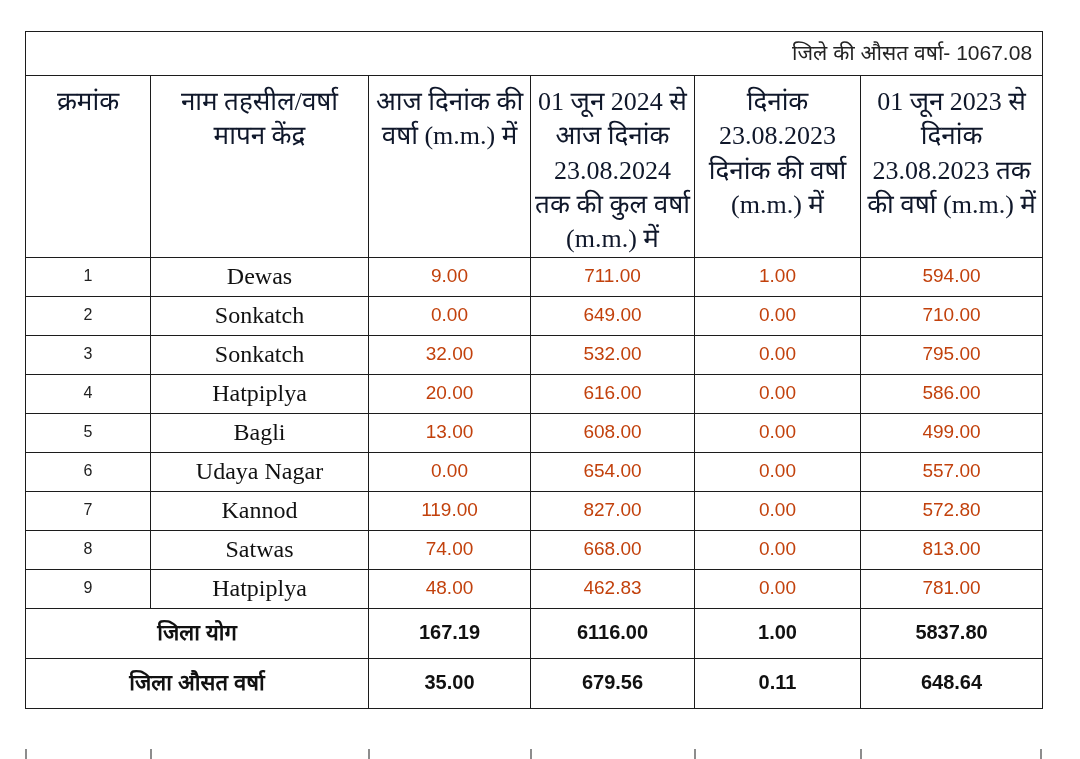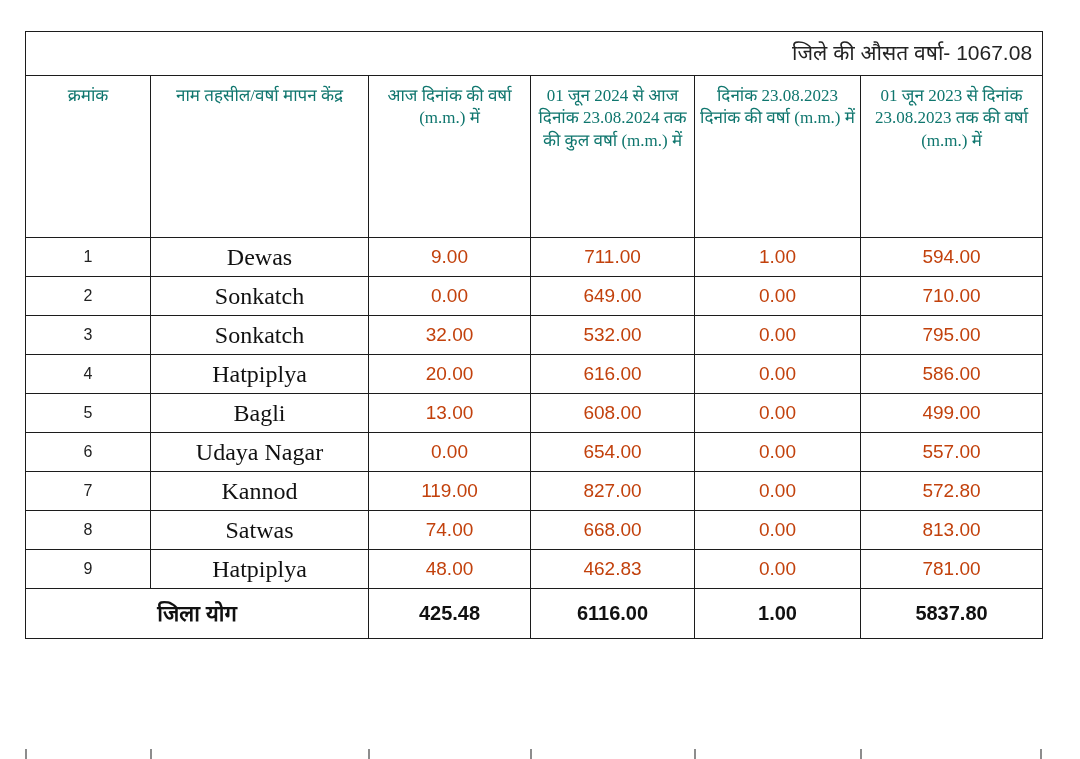--- a/index.html
+++ b/index.html
@@ -80,23 +80,23 @@
     color: #111;
   }
   .group-head td.blank { border-bottom-color: #1c1c1c; }
 
   
   .col-head td {
     height: 152px;
     vertical-align: top;
     padding-top: 9px;
     font-family: "Liberation Serif", "DejaVu Serif", serif;
-    font-size: 17px;
+    font-size: 26px;
     font-weight: 400;
-    color: #0f766e;
+    color: #0f172a;
     line-height: 1.32;
   }
 
   
   .data-row td { height: 38px; }
   .cell-sn {
     font-family: "Liberation Sans", "DejaVu Sans", sans-serif;
     font-size: 16px;
     color: #222;
   }
@@ -245,26 +245,33 @@
         <td class="cell-sn">9</td>
         <td class="cell-name">Hatpiplya</td>
         <td class="cell-num">48.00</td>
         <td class="cell-num">462.83</td>
         <td class="cell-num">0.00</td>
         <td class="cell-num">781.00</td>
       </tr>
 
       <tr class="total-row">
         <td class="total-label" colspan="2">जिला योग</td>
-        <td class="total-num">425.48</td>
+        <td class="total-num">167.19</td>
         <td class="total-num">6116.00</td>
         <td class="total-num">1.00</td>
         <td class="total-num">5837.80</td>
       </tr>
 
+      <tr class="total-row">
+        <td class="total-label" colspan="2">जिला औसत वर्षा</td>
+        <td class="total-num">35.00</td>
+        <td class="total-num">679.56</td>
+        <td class="total-num">0.11</td>
+        <td class="total-num">648.64</td>
+      </tr>
 
     </tbody>
   </table>
 
   <div class="tail-strip">
     <div class="seg" style="left:0px;"></div>
     <div class="seg" style="left:125px;"></div>
     <div class="seg" style="left:343px;"></div>
     <div class="seg" style="left:505px;"></div>
     <div class="seg" style="left:669px;"></div>

